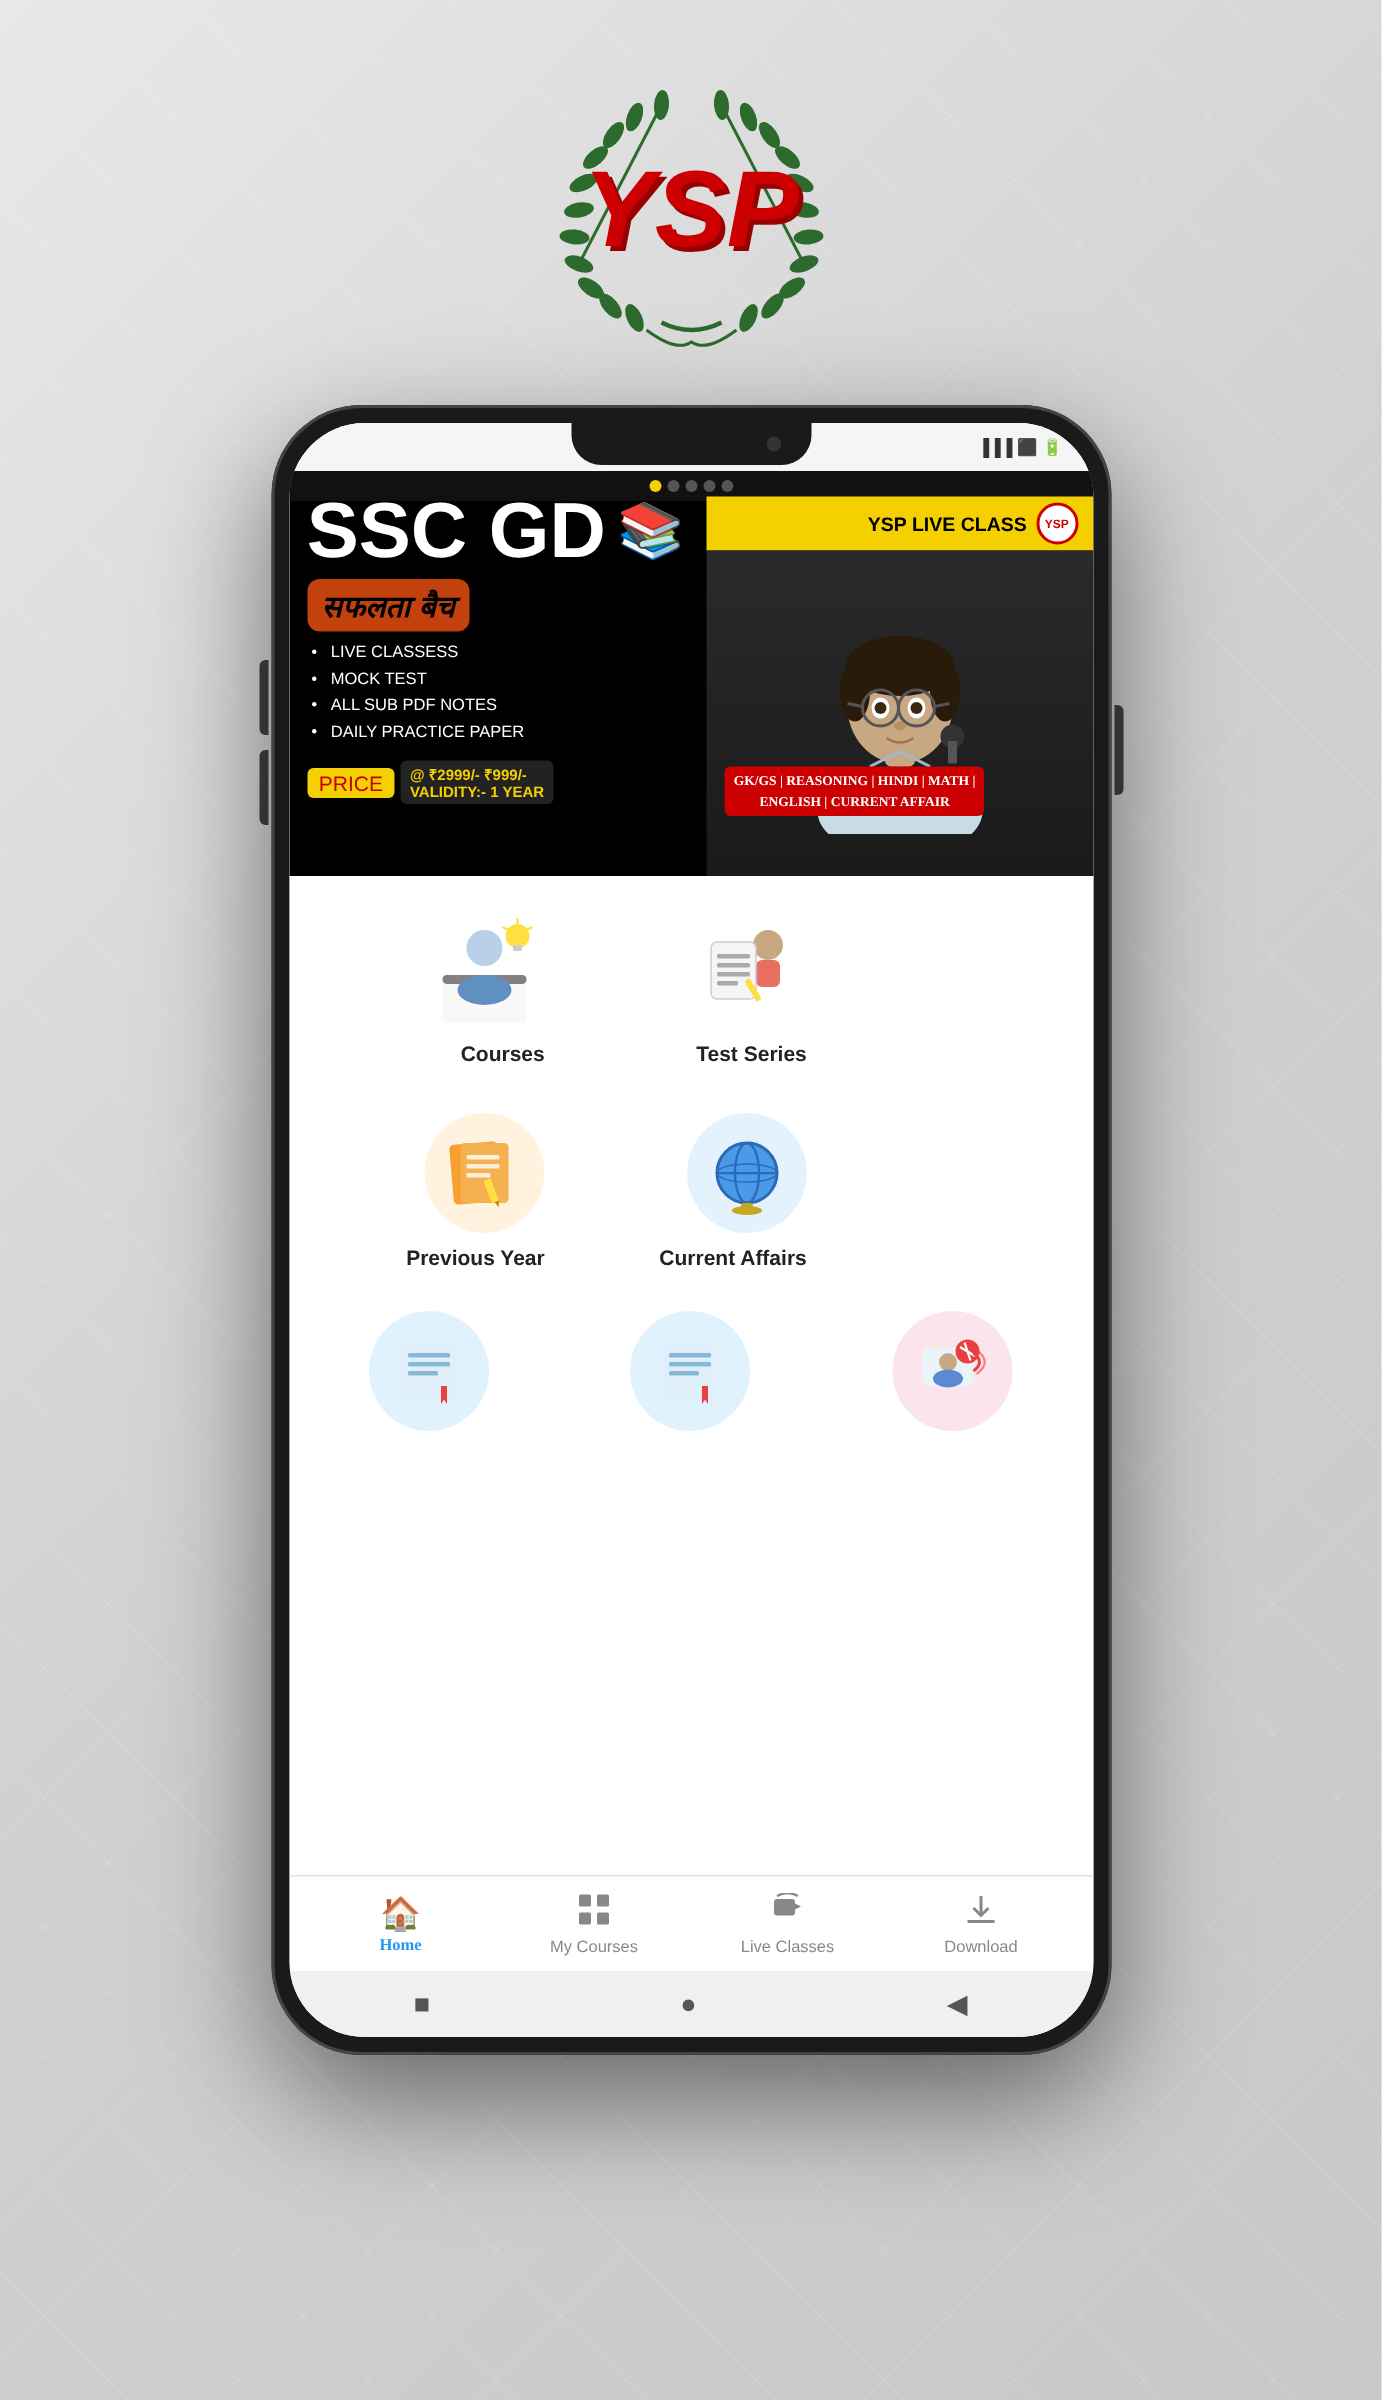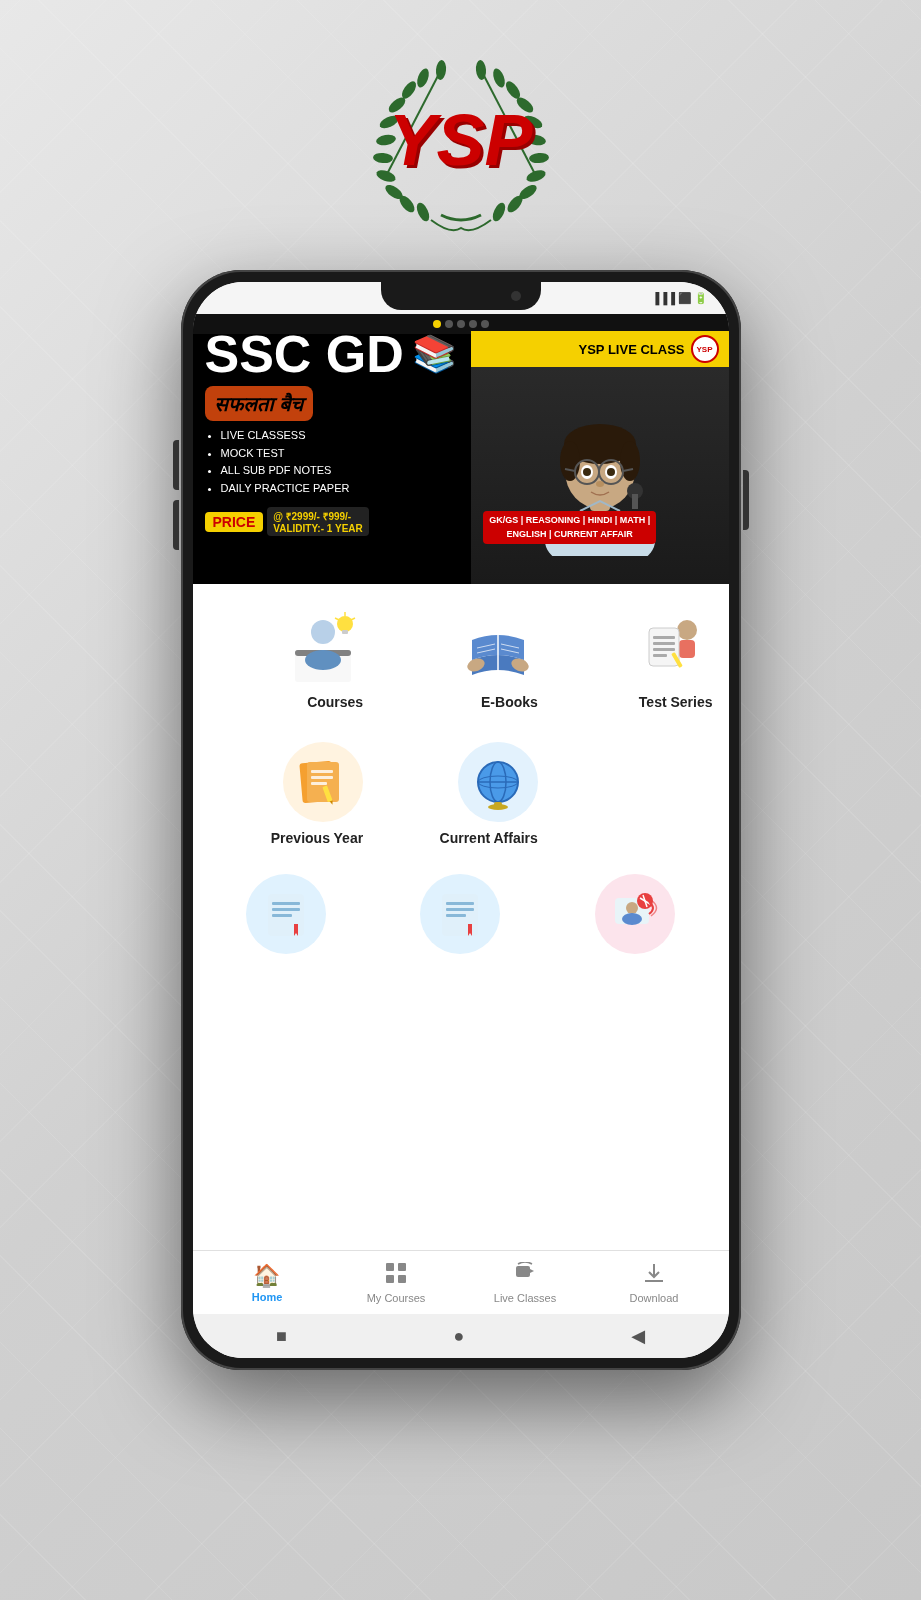--- a/index.html
+++ b/index.html
@@ -174,21 +174,21 @@
     }
     .banner-price-box {
       display: flex;
       align-items: center;
       gap: 4px;
       margin-top: 4px;
     }
     .price-label {
       background: #f5d000;
       color: #cc0000;
-      font-weight: 700;
+      font-weight: 400;
       font-size: 14px;
       padding: 2px 8px;
       border-radius: 4px;
     }
     .price-detail {
       background: #222;
       color: #f5d000;
       font-size: 10px;
       font-weight: 700;
       padding: 2px 6px;
@@ -228,20 +228,21 @@
       border: 2px solid #cc0000;
     }
     .teacher-photo {
       flex: 1;
       background: linear-gradient(180deg, #2a2a2a 0%, #1a1a1a 100%);
       display: flex;
       align-items: center;
       justify-content: center;
       font-size: 70px;
       position: relative;
+      font-family: Liberation Serif, serif;
     }
     .subjects-box {
       position: absolute;
       left: 12px;
       bottom: 40px;
       background: #cc0000;
       border-radius: 4px;
       padding: 3px 6px;
       color: #fff;
       font-size: 9px;
@@ -349,20 +350,21 @@
     .nav-icon {
       font-size: 22px;
     }
     .nav-label {
       font-size: 11px;
       color: #888;
     }
     .nav-label.active {
       color: #2196F3;
       font-weight: 600;
+      font-family: Liberation Serif, serif;
     }
     .nav-icon.active {
       color: #2196F3;
     }
 
     
     .android-bar {
       background: #f0f0f0;
       height: 44px;
       display: flex;
@@ -553,39 +555,20 @@
                 <line x1="52" y1="10" x2="48" y2="8" stroke="#ffe040" stroke-width="1.5"></line>
                 <line x1="64" y1="10" x2="68" y2="8" stroke="#ffe040" stroke-width="1.5"></line>
               </svg>
             </div>
             <span class="grid-label">Courses</span>
           </div>
           <div class="grid-item">
             <div class="grid-icon">
               <svg width="72" height="72" viewBox="0 0 72 72">
 
-                <path d="M10 50 Q36 40 62 50 L62 65 Q36 55 10 65 Z" fill="#4a7abf"></path>
-                <path d="M10 50 Q36 40 62 50 L62 30 Q36 20 10 30 Z" fill="#5a8acf"></path>
-                <path d="M36 20 L36 65" stroke="#fff" stroke-width="1.5"></path>
-
-                <line x1="15" y1="38" x2="33" y2="34" stroke="#fff" stroke-width="1" opacity="0.7"></line>
-                <line x1="15" y1="43" x2="33" y2="39" stroke="#fff" stroke-width="1" opacity="0.7"></line>
-                <line x1="39" y1="34" x2="57" y2="38" stroke="#fff" stroke-width="1" opacity="0.7"></line>
-                <line x1="39" y1="39" x2="57" y2="43" stroke="#fff" stroke-width="1" opacity="0.7"></line>
-
-                <ellipse cx="14" cy="55" rx="9" ry="6" fill="#c8a882" transform="rotate(-20,14,55)"></ellipse>
-                <ellipse cx="58" cy="55" rx="9" ry="6" fill="#c8a882" transform="rotate(20,58,55)"></ellipse>
-              </svg>
-            </div>
-            <span class="grid-label">E-Books</span>
-          </div>
-          <div class="grid-item">
-            <div class="grid-icon">
-              <svg width="72" height="72" viewBox="0 0 72 72">
-
                 <circle cx="50" cy="20" r="10" fill="#c8a882"></circle>
                 <rect x="42" y="30" width="16" height="18" rx="4" fill="#e87060"></rect>
 
                 <rect x="12" y="18" width="30" height="38" rx="4" fill="#f5f5f5" stroke="#ccc"></rect>
                 <rect x="16" y="26" width="22" height="3" rx="1" fill="#aaa"></rect>
                 <rect x="16" y="32" width="22" height="3" rx="1" fill="#aaa"></rect>
                 <rect x="16" y="38" width="22" height="3" rx="1" fill="#aaa"></rect>
                 <rect x="16" y="44" width="14" height="3" rx="1" fill="#aaa"></rect>
 
                 <rect x="38" y="42" width="4" height="16" rx="1" fill="#ffe040" transform="rotate(-30,40,50)"></rect>

